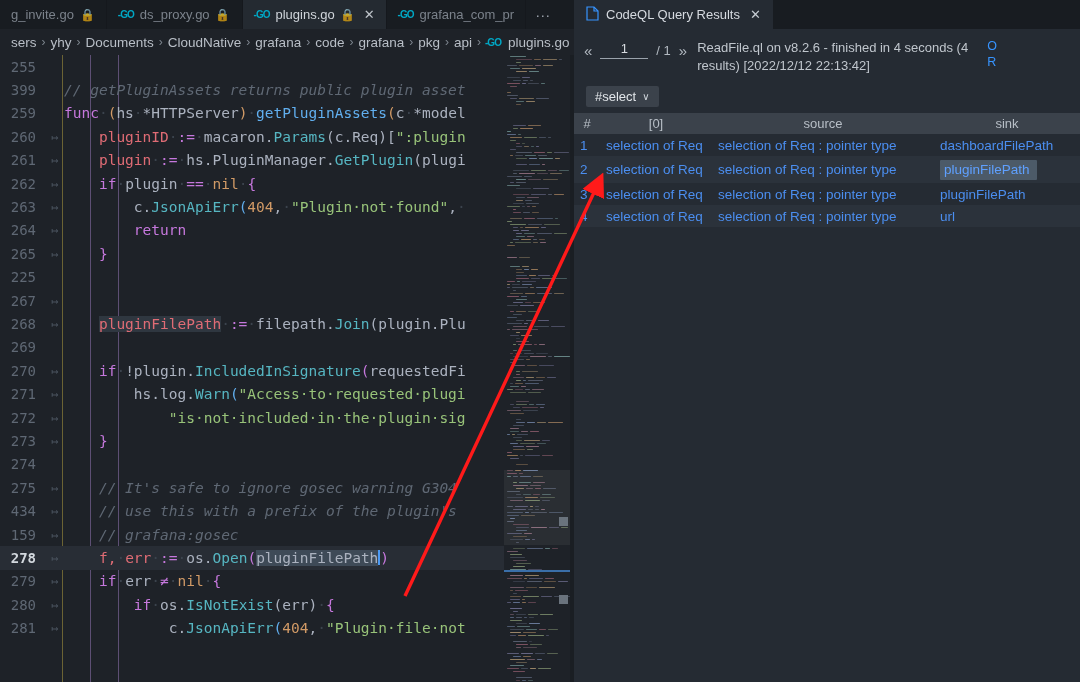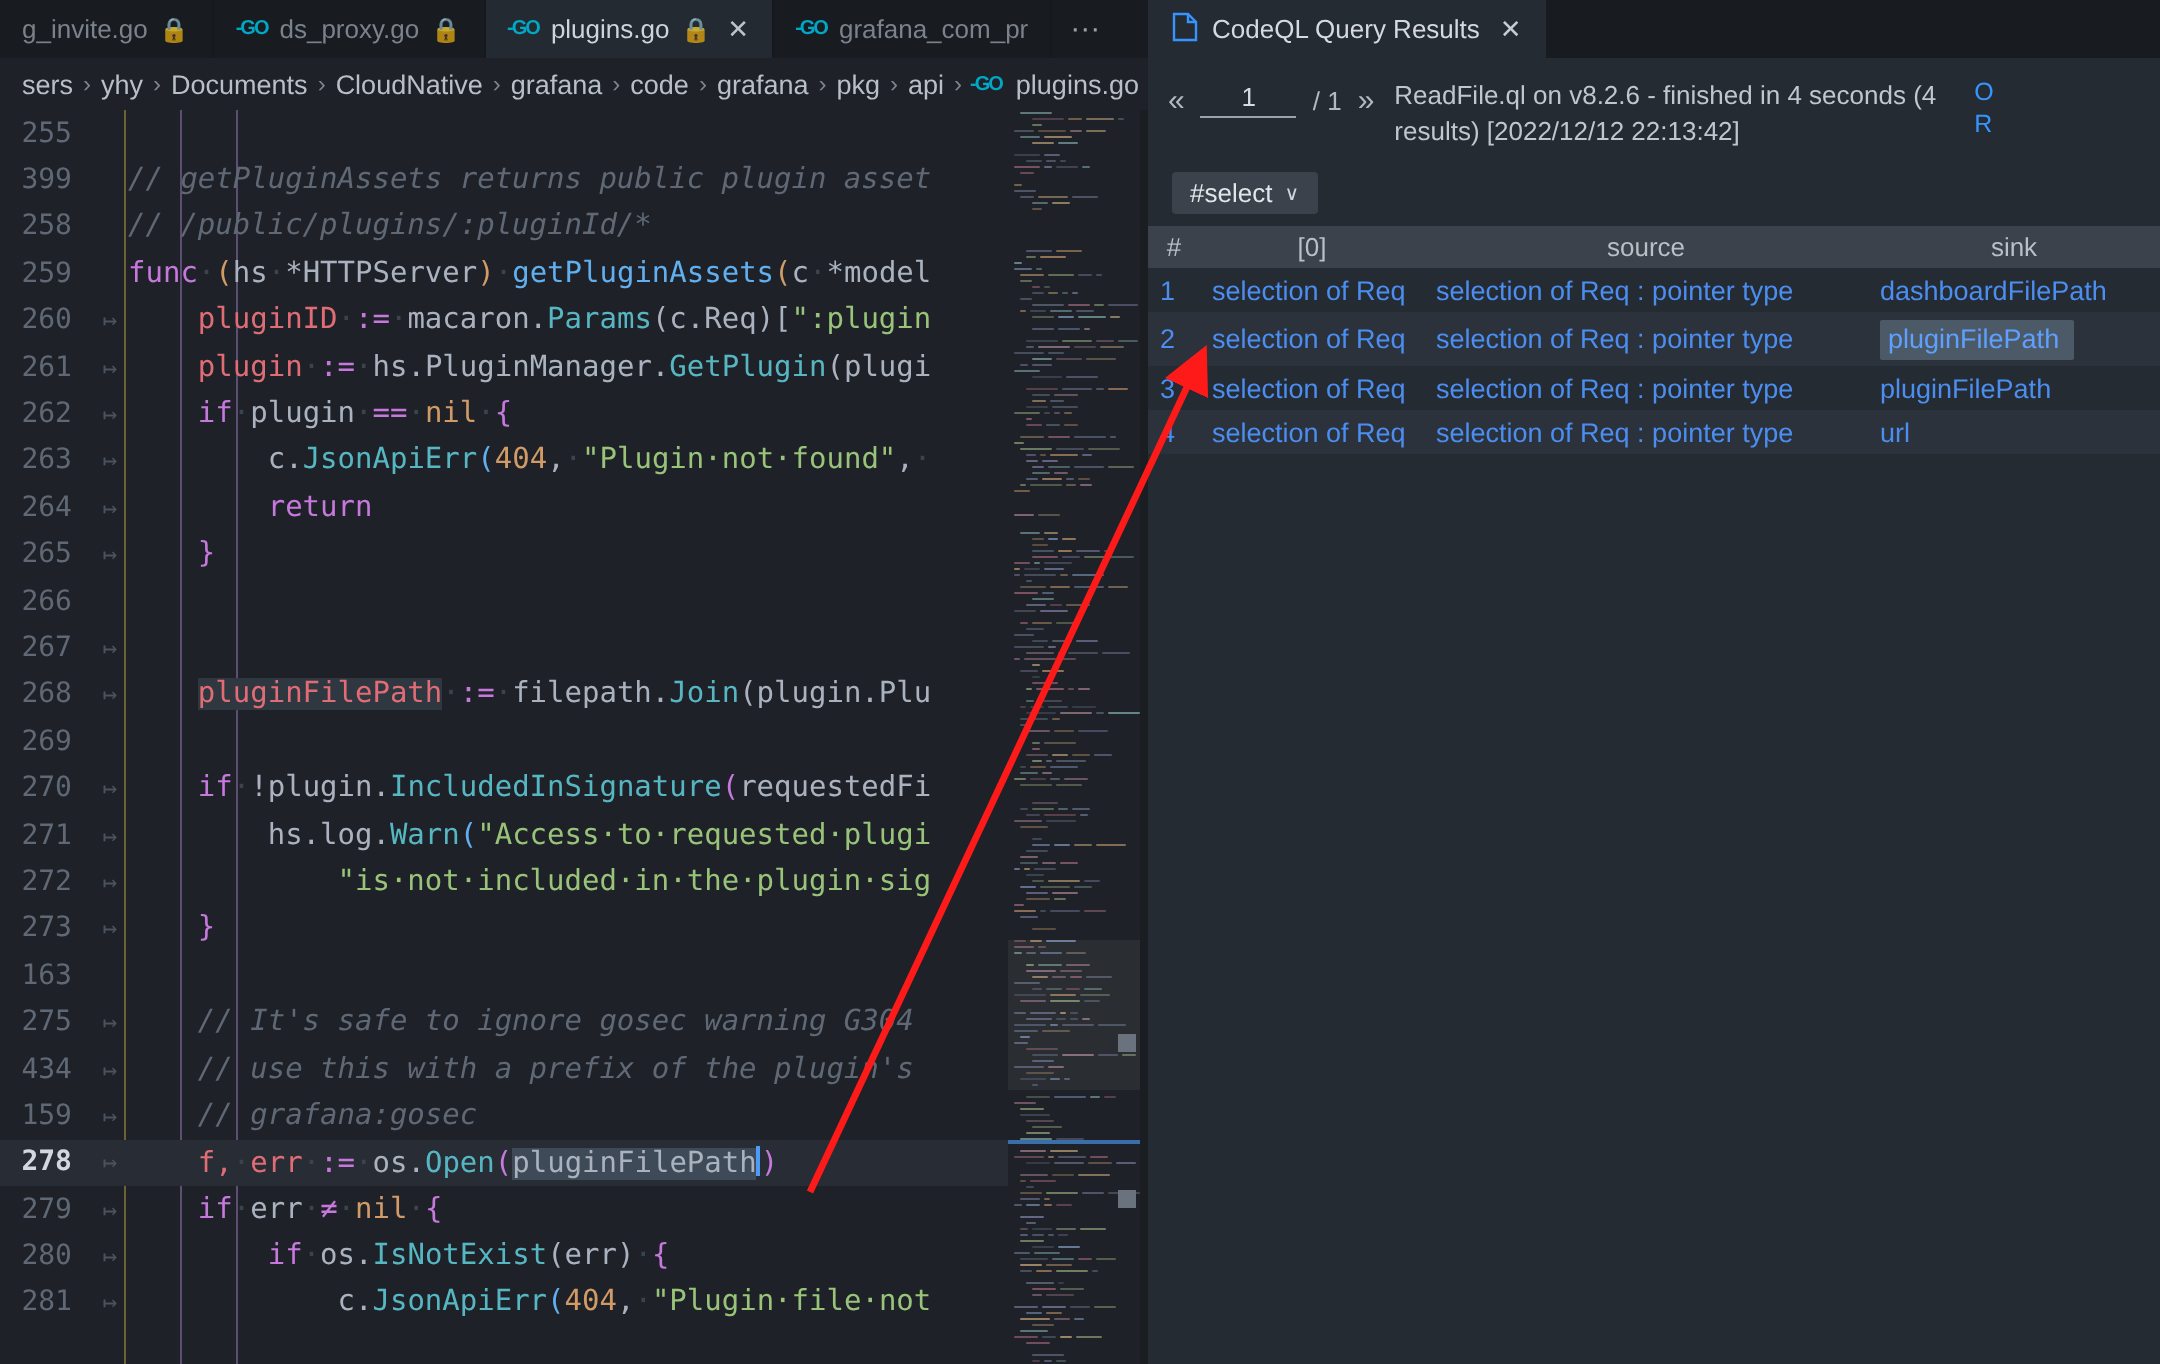--- a/index.html
+++ b/index.html
@@ -183,37 +183,36 @@
         <span class="bc-item">plugins.go</span>
       </div>
 
     <div class="codearea" id="codearea">
       <div class="guide g1"></div>
       <div class="guide g2"></div>
       <div class="guide g3"></div>
       <div id="codelines">
           <div class="coderow"><span class="ln">255</span><span class="fold"></span><span class="codetxt"></span></div>
           <div class="coderow"><span class="ln">399</span><span class="fold"></span><span class="codetxt"><span class="t-cm">// getPluginAssets returns public plugin asset</span></span></div>
-          <div class="coderow"><span class="ln">258</span><span class="fold"></span><span class="codetxt"><span class="t-cm">// /public/plugins/:pluginId/*</span></span></div>
           <div class="coderow"><span class="ln">259</span><span class="fold"></span><span class="codetxt"><span class="t-kw">func</span><span class="dot">·</span><span class="t-par">(</span><span class="t-plain">hs</span><span class="dot">·</span><span class="t-plain">*HTTPServer</span><span class="t-par">)</span><span class="dot">·</span><span class="t-fn">getPluginAssets</span><span class="t-par">(</span><span class="t-plain">c</span><span class="dot">·</span><span class="t-plain">*model</span></span></div>
           <div class="coderow"><span class="ln">260</span><span class="fold">↦</span><span class="codetxt">    <span class="t-var">pluginID</span><span class="dot">·</span><span class="t-kw">:=</span><span class="dot">·</span><span class="t-plain">macaron.</span><span class="t-mth">Params</span><span class="t-plain">(c.Req)[</span><span class="t-str">":plugin</span></span></div>
           <div class="coderow"><span class="ln">261</span><span class="fold">↦</span><span class="codetxt">    <span class="t-var">plugin</span><span class="dot">·</span><span class="t-kw">:=</span><span class="dot">·</span><span class="t-plain">hs.PluginManager.</span><span class="t-mth">GetPlugin</span><span class="t-plain">(plugi</span></span></div>
           <div class="coderow"><span class="ln">262</span><span class="fold">↦</span><span class="codetxt">    <span class="t-kw">if</span><span class="dot">·</span><span class="t-plain">plugin</span><span class="dot">·</span><span class="t-kw">==</span><span class="dot">·</span><span class="t-num">nil</span><span class="dot">·</span><span class="t-par2">{</span></span></div>
           <div class="coderow"><span class="ln">263</span><span class="fold">↦</span><span class="codetxt">        <span class="t-plain">c.</span><span class="t-mth">JsonApiErr</span><span class="t-fn">(</span><span class="t-num">404</span><span class="t-plain">,</span><span class="dot">·</span><span class="t-str">"Plugin·not·found"</span><span class="t-plain">,</span><span class="dot">·</span></span></div>
           <div class="coderow"><span class="ln">264</span><span class="fold">↦</span><span class="codetxt">        <span class="t-kw">return</span></span></div>
           <div class="coderow"><span class="ln">265</span><span class="fold">↦</span><span class="codetxt">    <span class="t-par2">}</span></span></div>
-          <div class="coderow"><span class="ln">266</span><span class="fold"></span><span class="codetxt"></span></div>
+          <div class="coderow"><span class="ln">225</span><span class="fold"></span><span class="codetxt"></span></div>
           <div class="coderow"><span class="ln">267</span><span class="fold">↦</span></div>
           <div class="coderow"><span class="ln">268</span><span class="fold">↦</span><span class="codetxt">    <span class="t-var selw">pluginFilePath</span><span class="dot">·</span><span class="t-kw">:=</span><span class="dot">·</span><span class="t-plain">filepath.</span><span class="t-mth">Join</span><span class="t-plain">(plugin.Plu</span></span></div>
           <div class="coderow"><span class="ln">269</span><span class="fold"></span><span class="codetxt"></span></div>
           <div class="coderow"><span class="ln">270</span><span class="fold">↦</span><span class="codetxt">    <span class="t-kw">if</span><span class="dot">·</span><span class="t-plain">!plugin.</span><span class="t-mth">IncludedInSignature</span><span class="t-par2">(</span><span class="t-plain">requestedFi</span></span></div>
           <div class="coderow"><span class="ln">271</span><span class="fold">↦</span><span class="codetxt">        <span class="t-plain">hs.log.</span><span class="t-mth">Warn</span><span class="t-fn">(</span><span class="t-str">"Access·to·requested·plugi</span></span></div>
           <div class="coderow"><span class="ln">272</span><span class="fold">↦</span><span class="codetxt">            <span class="t-str">"is·not·included·in·the·plugin·sig</span></span></div>
           <div class="coderow"><span class="ln">273</span><span class="fold">↦</span><span class="codetxt">    <span class="t-par2">}</span></span></div>
-          <div class="coderow"><span class="ln">163</span><span class="fold"></span><span class="codetxt"></span></div>
+          <div class="coderow"><span class="ln">274</span><span class="fold"></span><span class="codetxt"></span></div>
           <div class="coderow"><span class="ln">275</span><span class="fold">↦</span><span class="codetxt">    <span class="t-cm">// It's safe to ignore gosec warning G304 </span></span></div>
           <div class="coderow"><span class="ln">434</span><span class="fold">↦</span><span class="codetxt">    <span class="t-cm">// use this with a prefix of the plugin's </span></span></div>
           <div class="coderow"><span class="ln">159</span><span class="fold">↦</span><span class="codetxt">    <span class="t-cm">// grafana:gosec</span></span></div>
           <div class="coderow active"><span class="ln">278</span><span class="fold">↦</span><span class="codetxt">    <span class="t-var">f,</span><span class="dot">·</span><span class="t-var">err</span><span class="dot">·</span><span class="t-kw">:=</span><span class="dot">·</span><span class="t-plain">os.</span><span class="t-mth">Open</span><span class="t-par2">(</span><span class="t-plain sel">pluginFilePath</span><span class="caret"></span><span class="t-par2">)</span></span></div>
           <div class="coderow"><span class="ln">279</span><span class="fold">↦</span><span class="codetxt">    <span class="t-kw">if</span><span class="dot">·</span><span class="t-plain">err</span><span class="dot">·</span><span class="t-kw">≠</span><span class="dot">·</span><span class="t-num">nil</span><span class="dot">·</span><span class="t-par2">{</span></span></div>
           <div class="coderow"><span class="ln">280</span><span class="fold">↦</span><span class="codetxt">        <span class="t-kw">if</span><span class="dot">·</span><span class="t-plain">os.</span><span class="t-mth">IsNotExist</span><span class="t-plain">(err)</span><span class="dot">·</span><span class="t-par2">{</span></span></div>
           <div class="coderow"><span class="ln">281</span><span class="fold">↦</span><span class="codetxt">            <span class="t-plain">c.</span><span class="t-mth">JsonApiErr</span><span class="t-fn">(</span><span class="t-num">404</span><span class="t-plain">,</span><span class="dot">·</span><span class="t-str">"Plugin·file·not</span></span></div>
         </div>
     </div>
 

